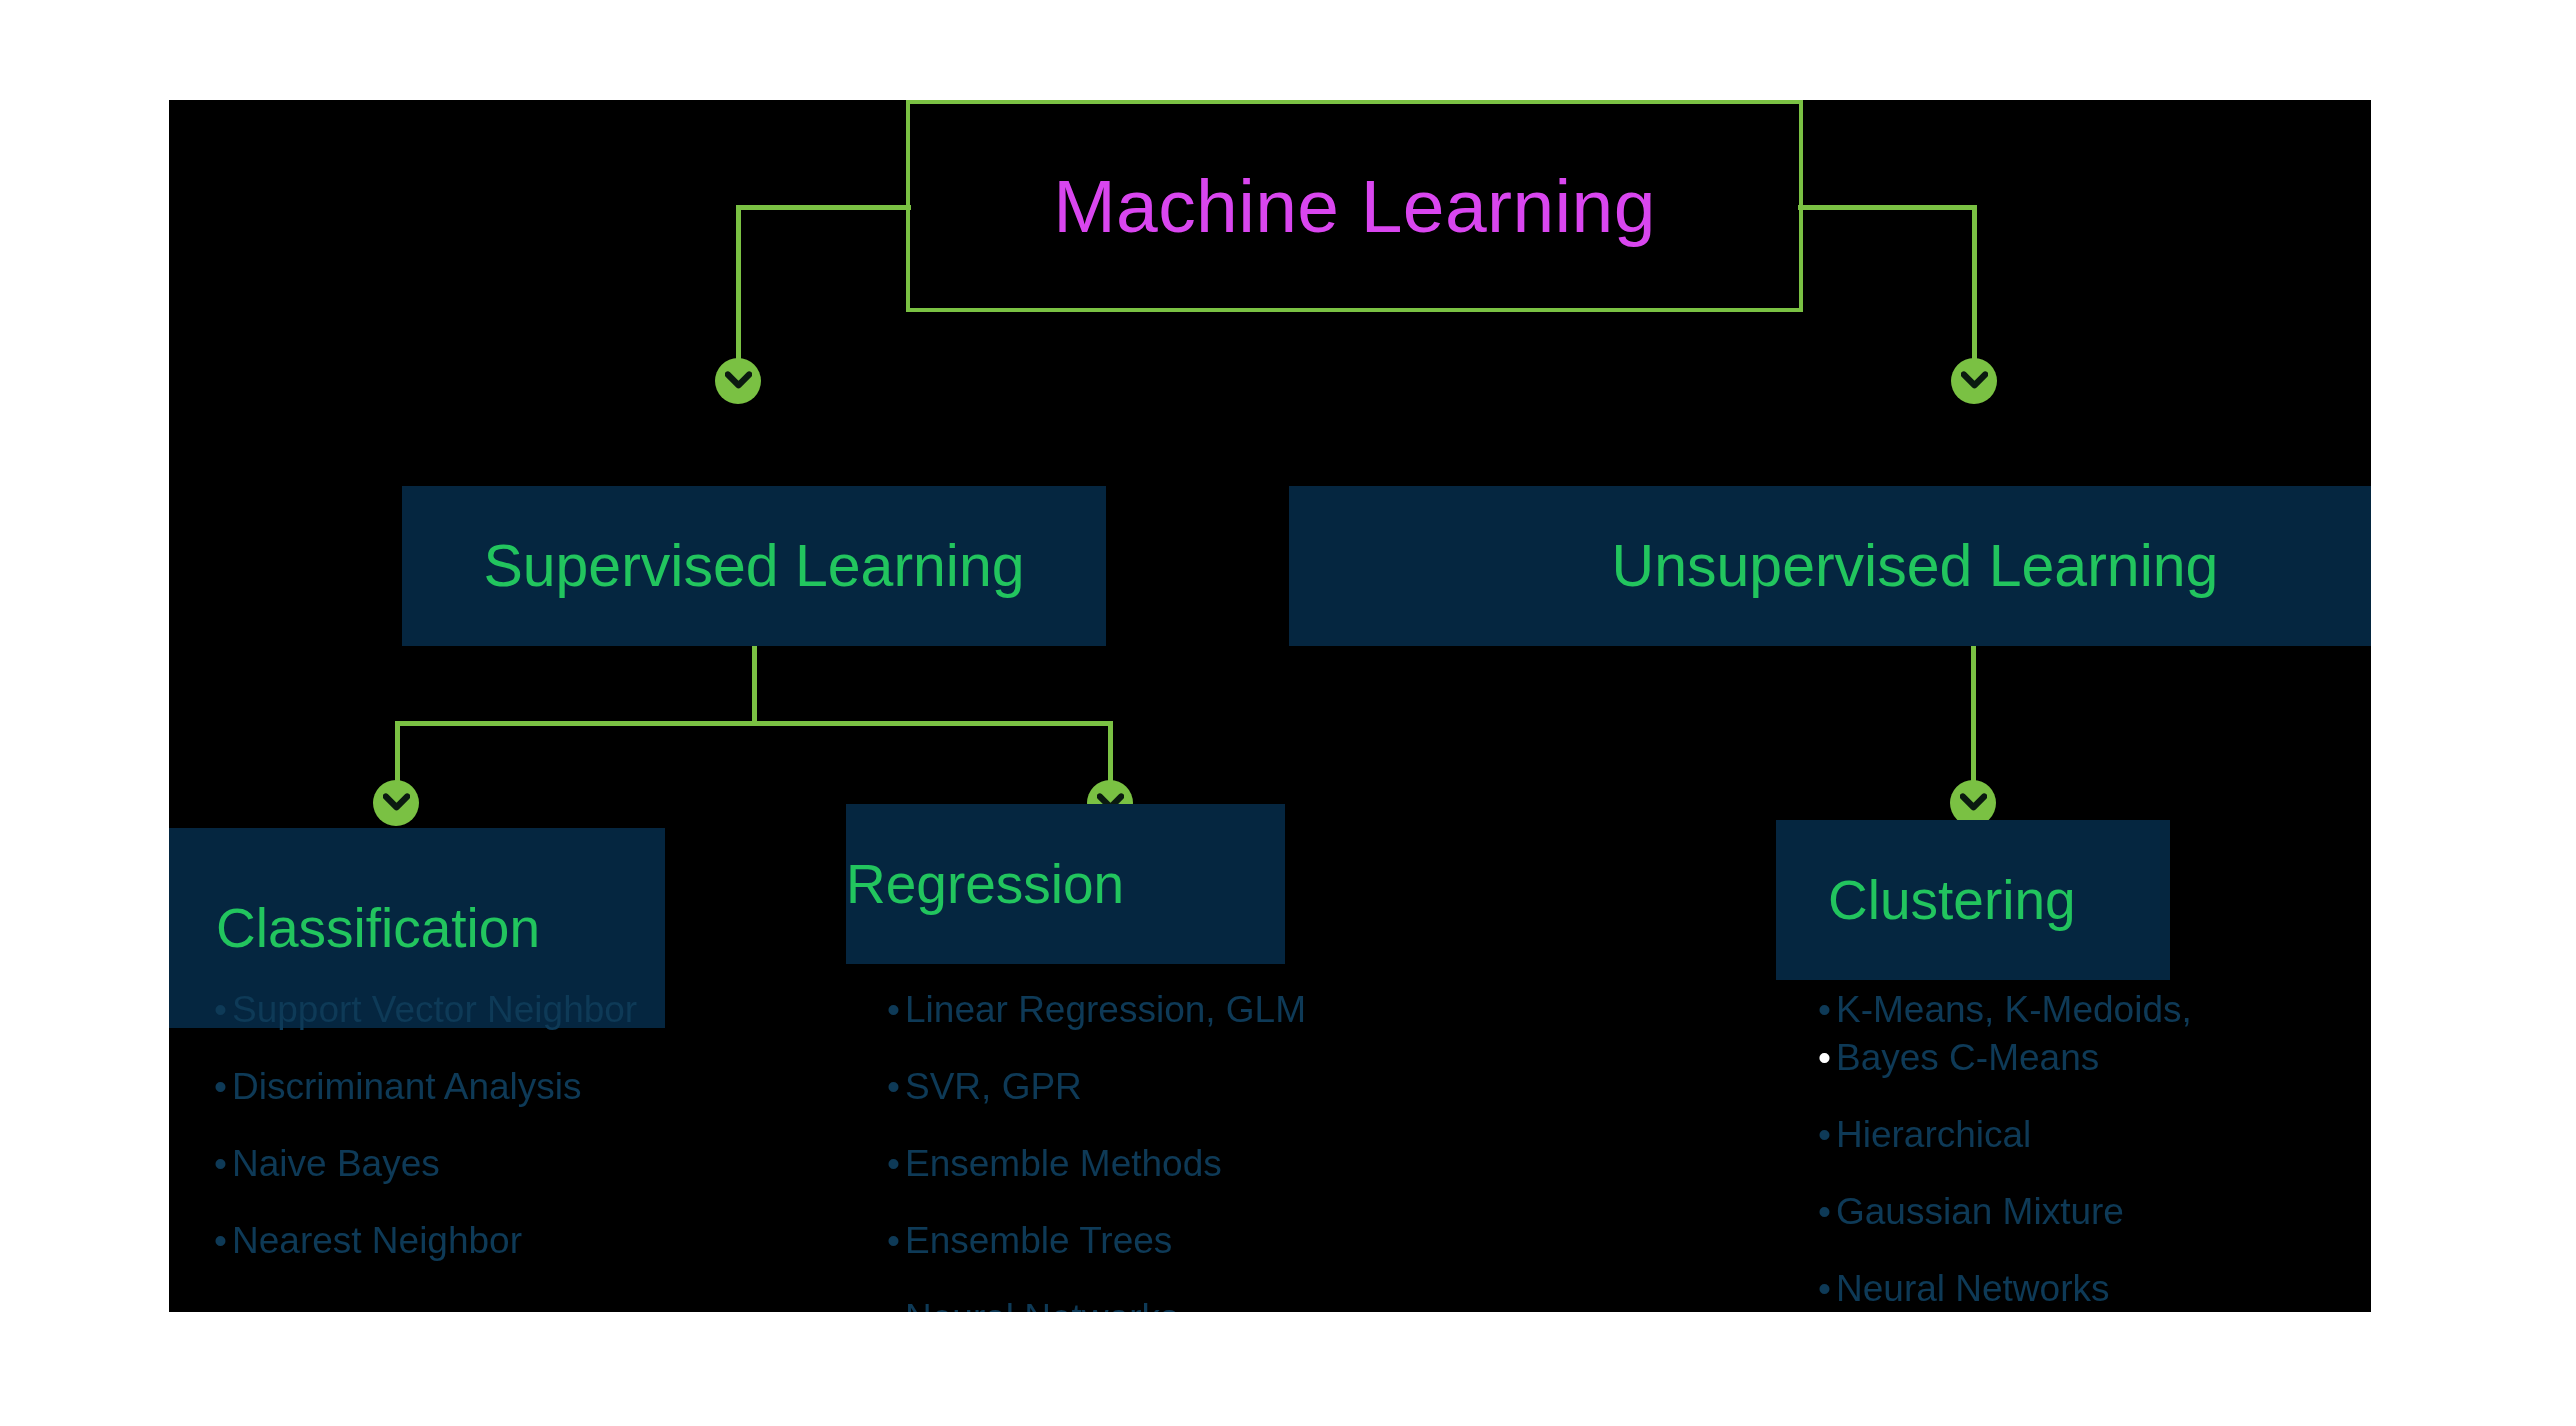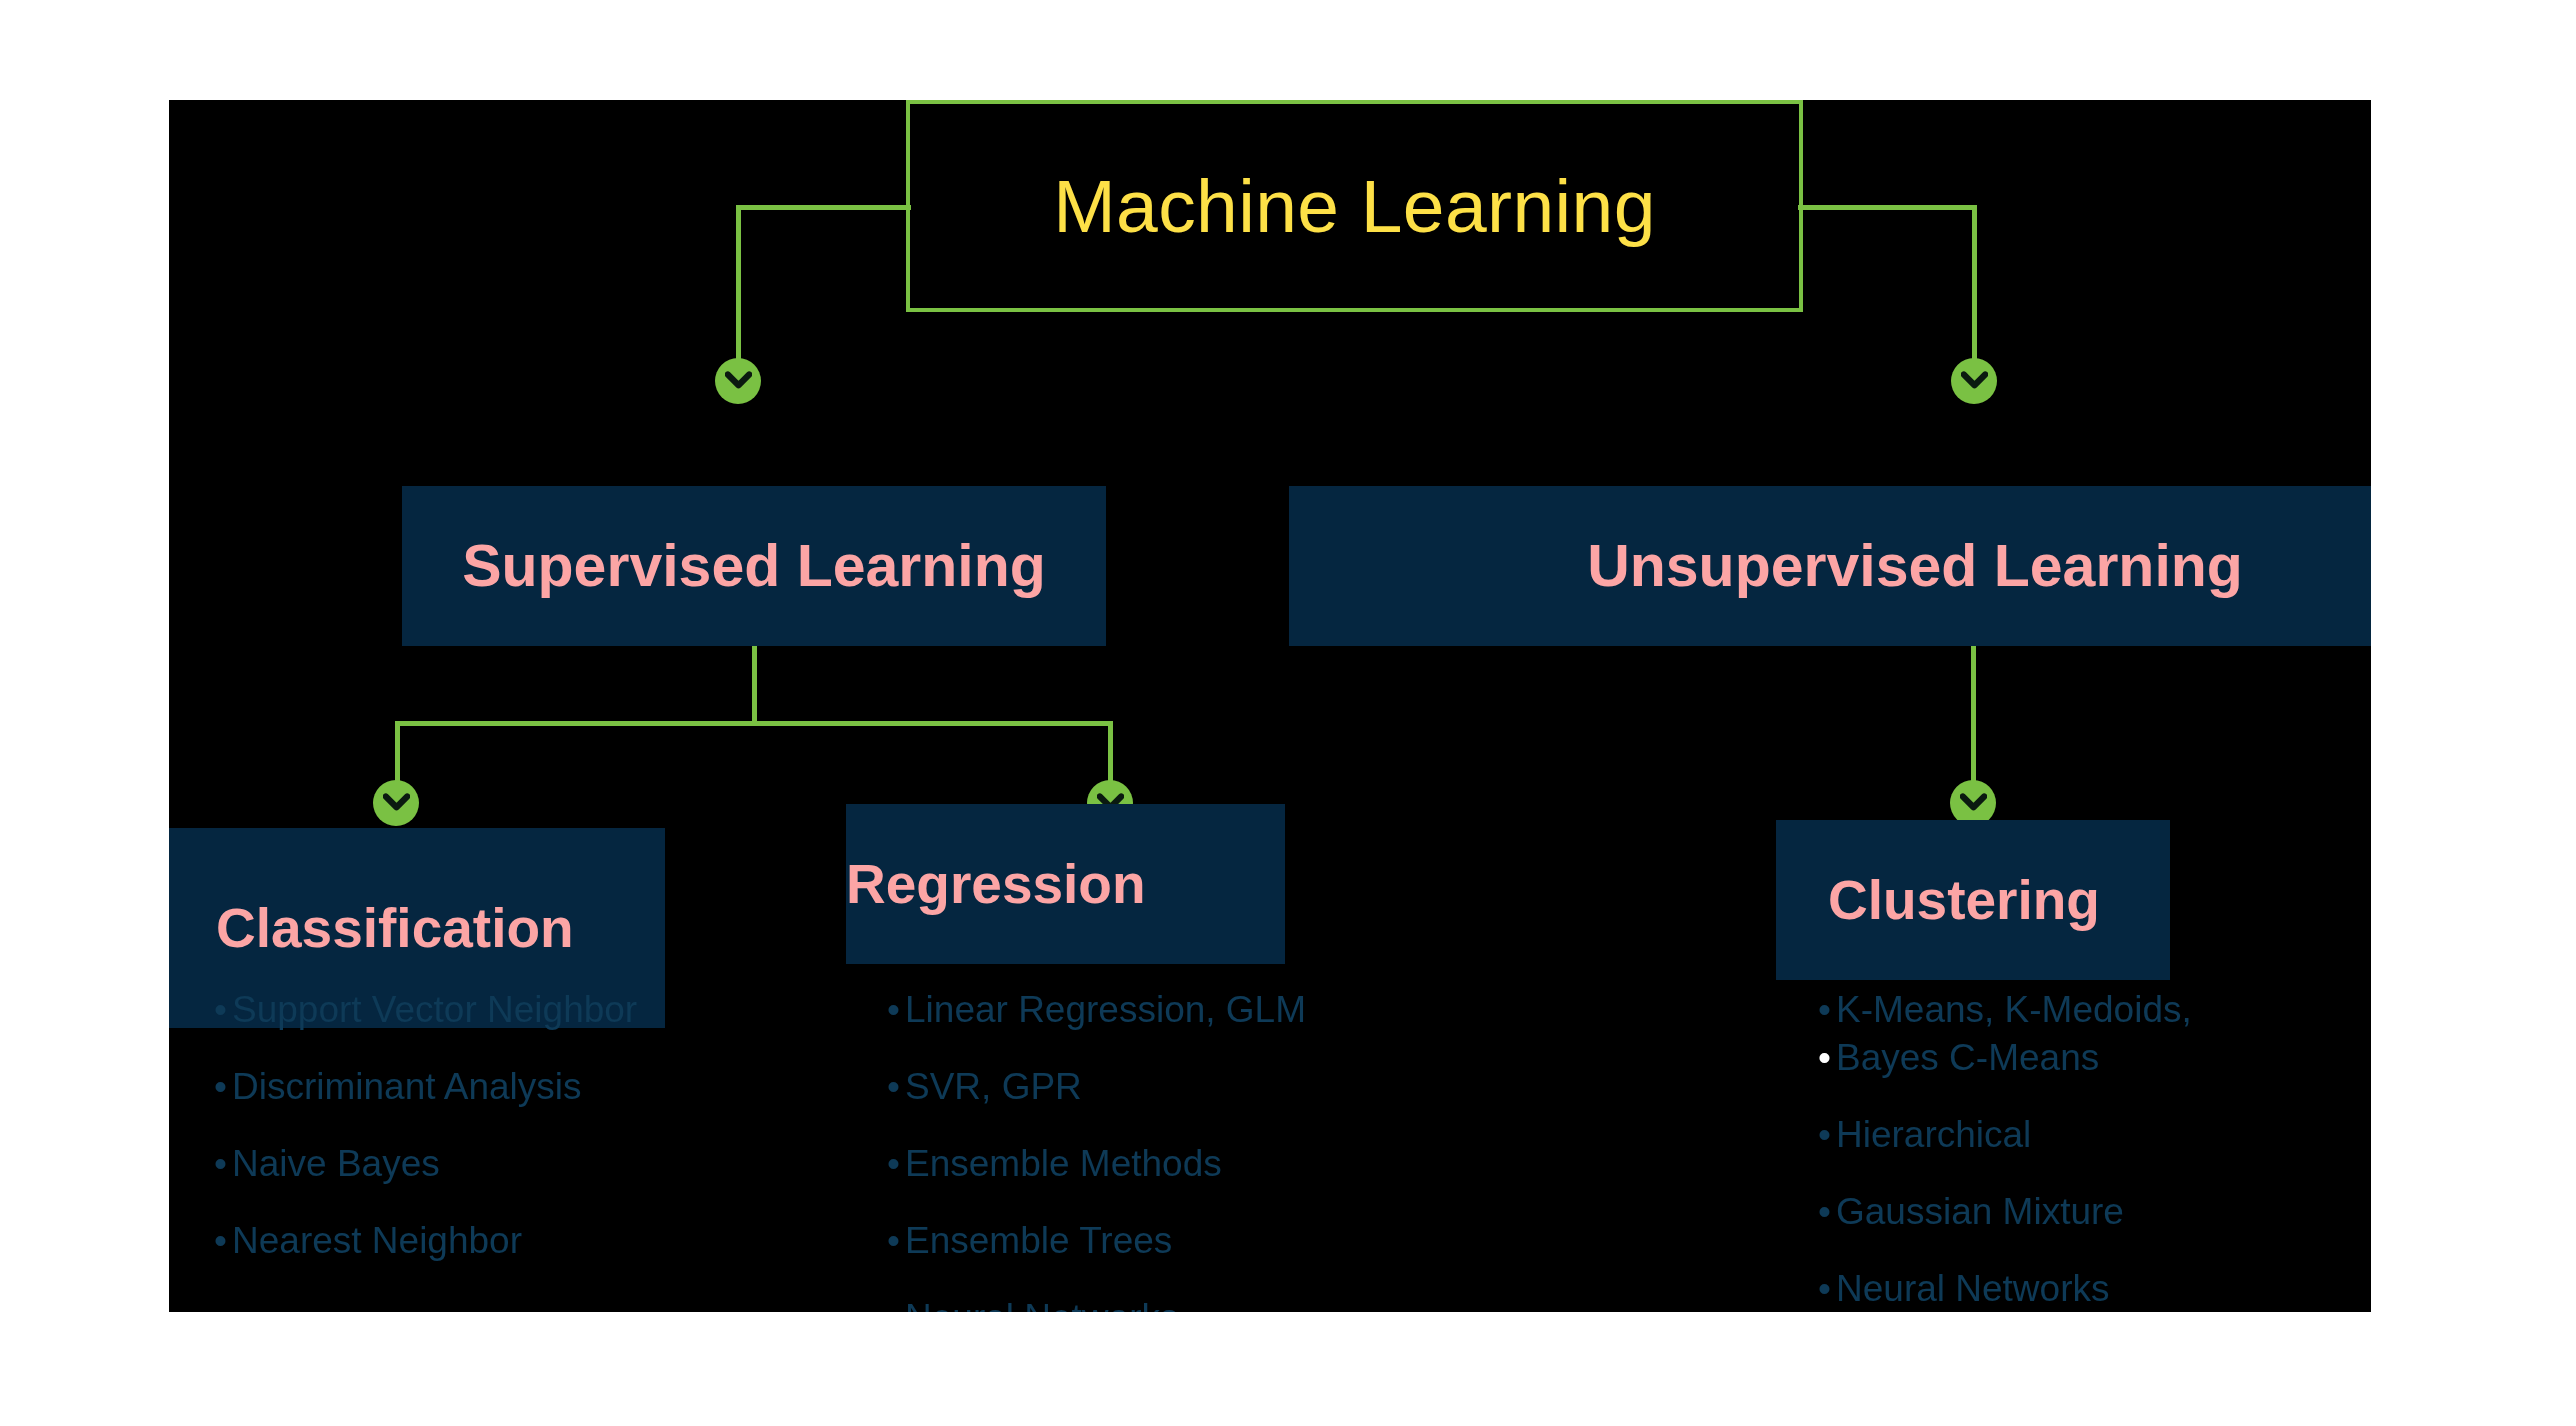--- a/index.html
+++ b/index.html
@@ -33,41 +33,40 @@
     top: 0px;
     width: 897px;
     height: 212px;
     border: 4.5px solid #7ac143;
     box-sizing: border-box;
     display: flex;
     align-items: center;
     justify-content: center;
   }
   #ml-root-node .node-title {
-    color: #fde047;
+    color: #d946ef;
     font-size: 75px;
     font-weight: 400;
     letter-spacing: 0.4px;
     white-space: nowrap;
     line-height: 1;
   }
 
   
   .level-box {
     position: absolute;
     background: #052640;
     display: flex;
     align-items: center;
     box-sizing: border-box;
   }
   .level-box .node-title {
-    color: #fca5a5;
+    color: #22c55e;
     white-space: nowrap;
     line-height: 1;
-    font-weight: bold;
   }
   .level-2 .node-title { font-size: 59px; }
   .level-3 .node-title { font-size: 55px; }
 
   
   #supervised-box {
     left: 233px;  
     top: 386px;
     width: 704px;
     height: 160px;

